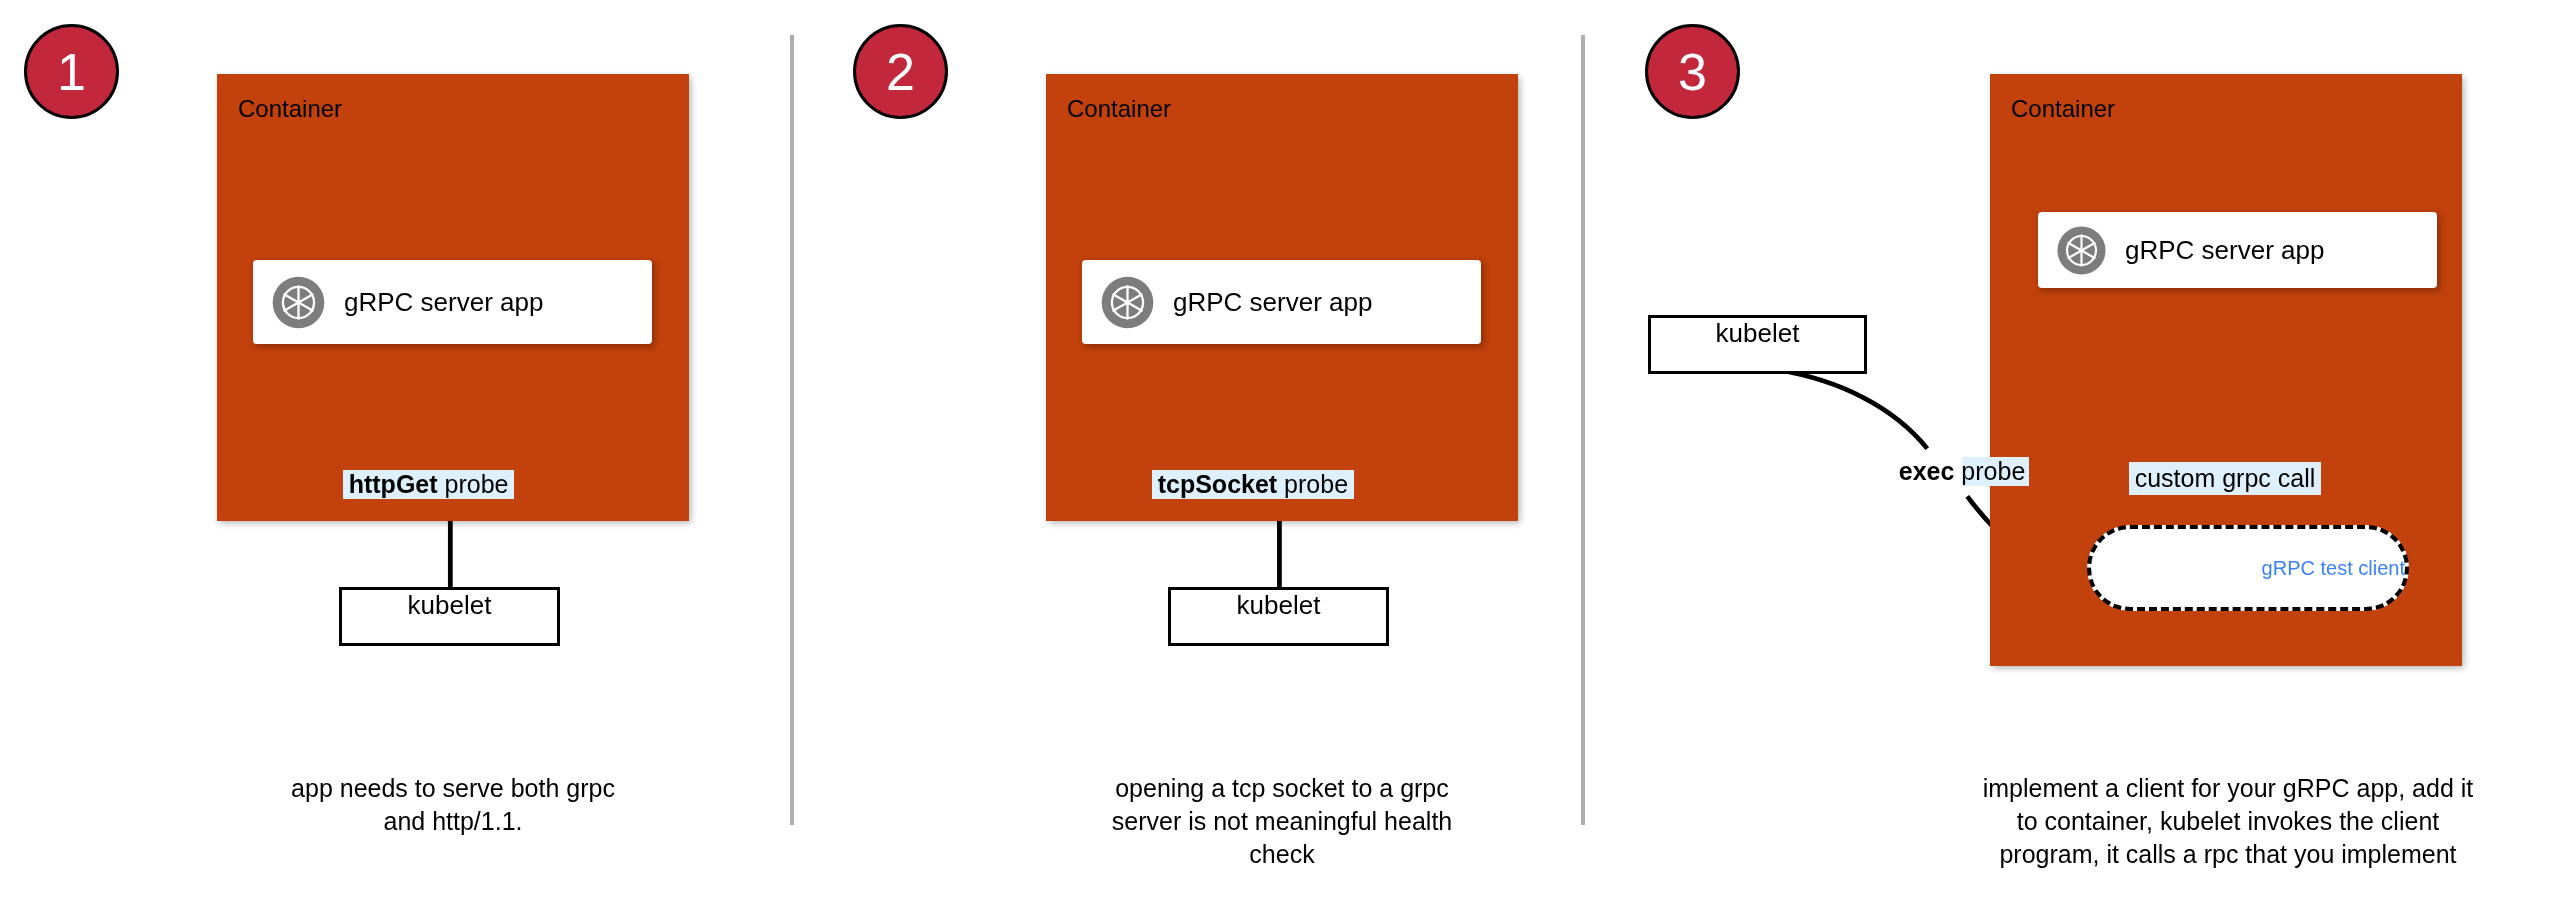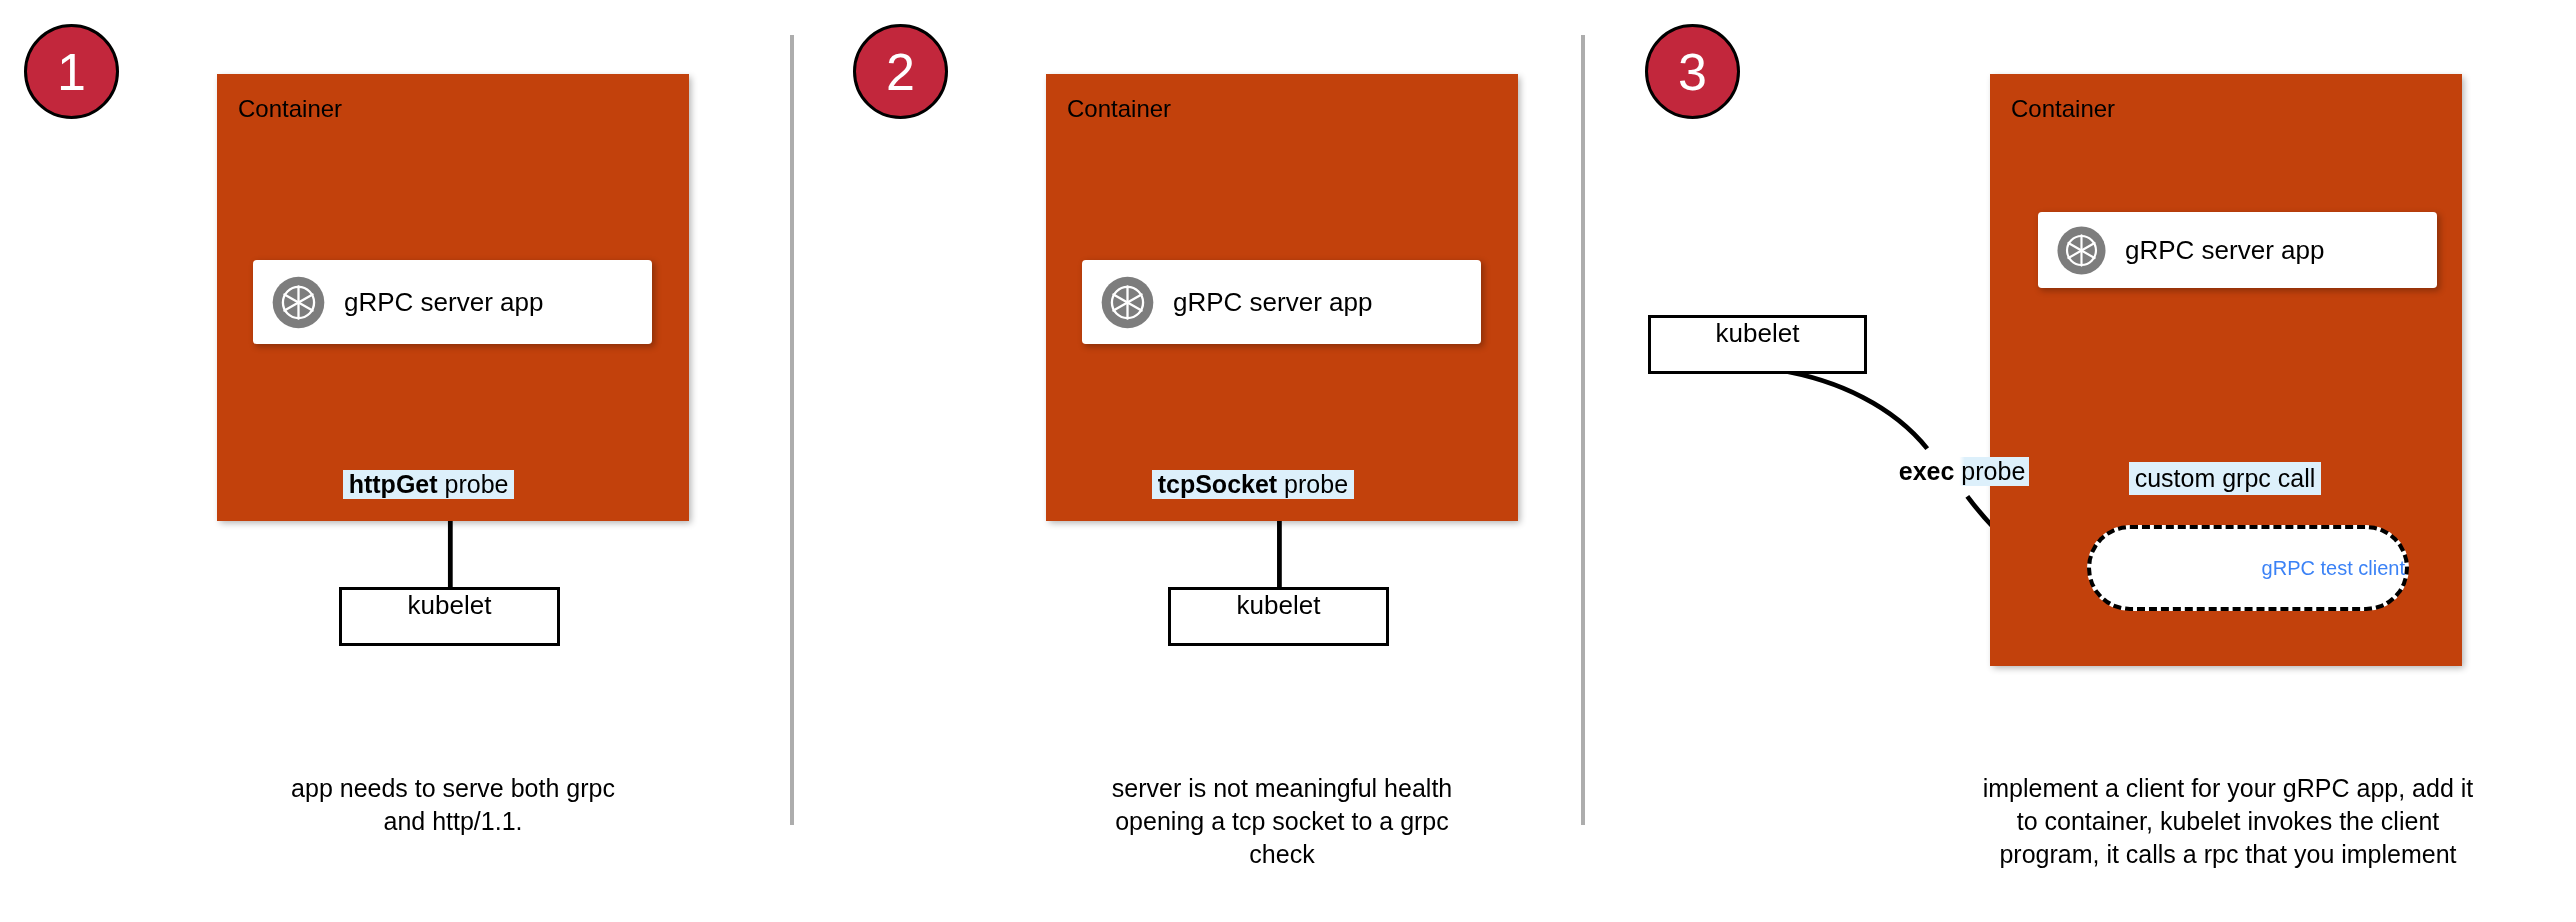--- a/index.html
+++ b/index.html
@@ -261,22 +261,22 @@
 
   <div class="edge-label-mask" style="left:1152px; top:470px; background:#ddf0fb; padding:1.9px 5.7px;">
     <b>tcpSocket</b><span> probe</span>
   </div>
 
   <div class="kubelet-box" style="left:1168px; top:587px; width:221px; height:59px;">
     <span>kubelet</span>
   </div>
 
   <div class="caption" style="left:1046px; top:728px; width:472px;">
+    <div>opening a tcp socket to a grpc</div>
     <div>server is not meaningful health</div>
-    <div>opening a tcp socket to a grpc</div>
     <div>check</div>
   </div>
 
   <div class="badge" style="left:1645px; top:24px;">
     <span>3</span>
   </div>
 
   <div class="container-box" style="left:1990px; top:74px; width:472px; height:592px;">
     <div class="container-label">Container</div>
   </div>

